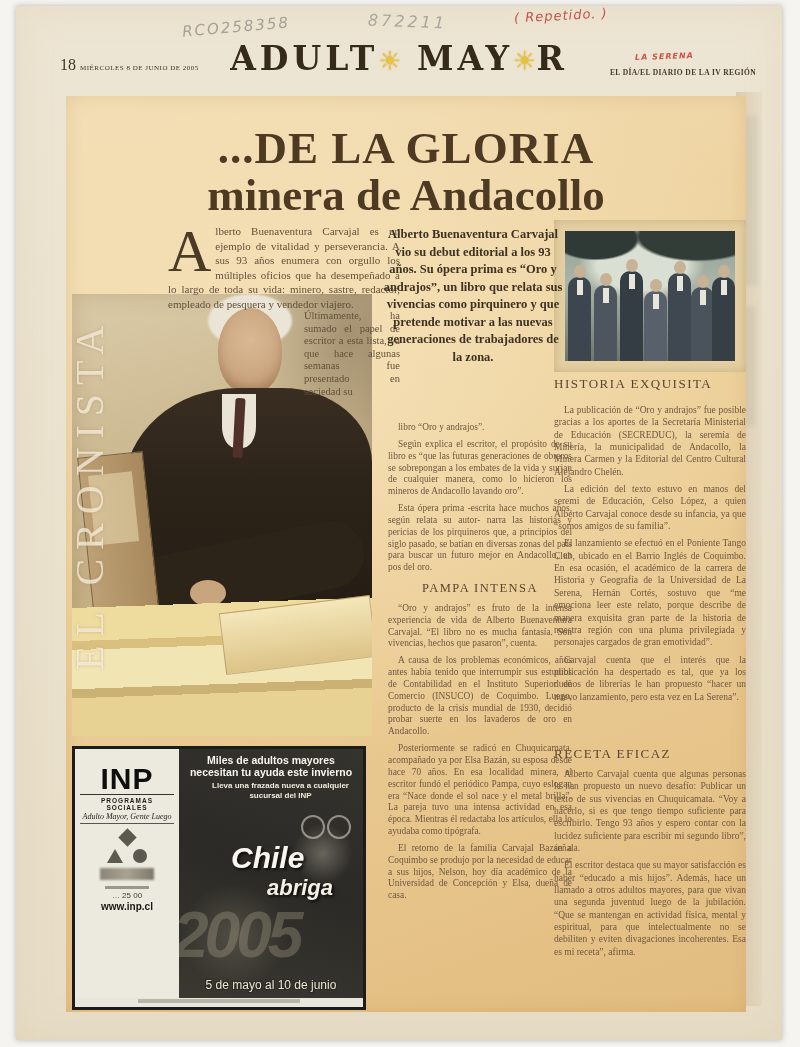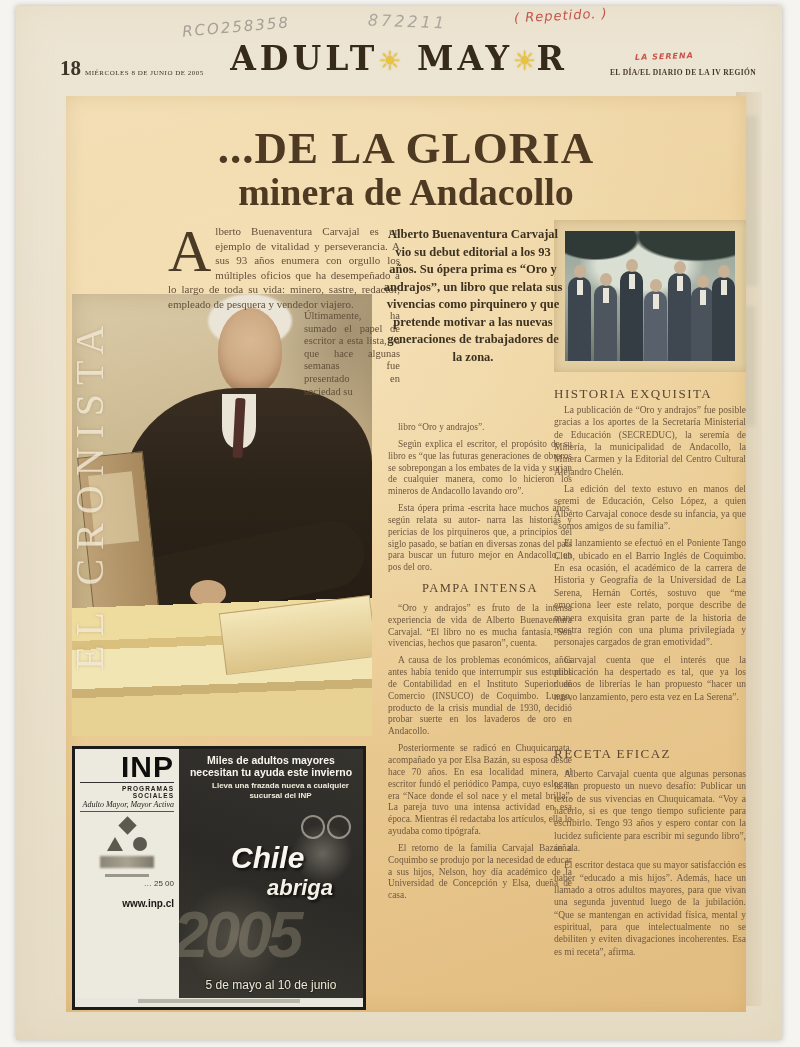--- a/index.html
+++ b/index.html
@@ -9,21 +9,21 @@
          background:linear-gradient(180deg,#ede5d3 0%,#eae1cd 55%,#e7ddc6 100%);
          box-shadow:0 0 6px rgba(0,0,0,.25), inset 0 0 40px rgba(190,170,130,.15);}
   
   .hand{position:absolute;font-family:"DejaVu Sans",sans-serif;font-style:italic;white-space:nowrap;}
   .hand-code{left:166px;top:12px;font-size:15px;letter-spacing:2px;color:#a6a196;transform:rotate(-5deg);}
   .hand-num{left:352px;top:6px;font-size:16px;letter-spacing:3px;color:#aba79c;transform:rotate(2deg);}
   .hand-rep{left:498px;top:2px;font-size:13px;letter-spacing:1px;color:#c4554a;transform:rotate(-3deg);}
   .hand-place{right:88px;top:46px;font-size:8px;letter-spacing:1px;color:#cc5148;transform:rotate(-2deg);font-weight:bold;}
   
   .pageinfo{position:absolute;left:44px;top:50px;color:#3f3428;white-space:nowrap;}
-  .pageinfo .pn{font-size:21px;font-weight:bold;}
+  .pageinfo .pn{font-size:16px;font-weight:normal;}
   .pageinfo .dt{font-size:7px;letter-spacing:.5px;text-transform:uppercase;}
   .mast{position:absolute;left:0;right:0;top:33px;text-align:center;color:#362b1b;
         font-family:"DejaVu Serif",serif;font-weight:bold;font-size:33px;letter-spacing:4px;}
   .mast .sun{font-size:26px;color:#e8c33e;text-shadow:0 0 2px #c49d2c;letter-spacing:0;}
   .pub{position:absolute;right:26px;top:62px;font-size:7.5px;font-weight:bold;letter-spacing:.4px;color:#473a28;text-transform:uppercase;}
   
   .article{position:absolute;left:50px;top:90px;width:680px;height:916px;
            background:
              radial-gradient(120% 70% at 35% 30%, rgba(250,235,200,.55) 0%, rgba(250,235,200,0) 60%),
              linear-gradient(160deg,#f2ddb4 0%,#eccf98 45%,#e2bc80 100%);
@@ -33,21 +33,21 @@
   .ghost{position:absolute;background:rgba(110,130,110,.10);filter:blur(2px);}
   .g1{right:24px;top:110px;width:22px;height:170px;}
   .g2{right:26px;top:300px;width:18px;height:120px;}
   
   .vlabel{position:absolute;left:0px;top:14px;height:560px;writing-mode:vertical-rl;transform:rotate(180deg);
           font-size:40px;letter-spacing:9px;color:rgba(251,244,228,.72);
           text-shadow:0 0 3px rgba(170,140,100,.5);z-index:5;font-family:"Liberation Serif",serif;}
   
   .headline{position:absolute;left:90px;top:8px;width:500px;text-align:center;color:#4e3a23;z-index:4;}
   .headline .l1{font-size:45px;line-height:1.05;letter-spacing:1px;display:block;}
-  .headline .l2{font-size:38px;line-height:1.0;display:block;}
+  .headline .l2{font-size:45px;line-height:1.0;display:block;}
   
   .c1p1{position:absolute;left:102px;top:128px;width:232px;font-size:11px;line-height:1.32;
         text-align:justify;color:#63503a;z-index:4;}
   .dropcap{float:left;font-size:60px;line-height:.85;padding:2px 4px 0 0;color:#4a3a26;font-family:"Liberation Serif",serif;}
   .c1p2{position:absolute;left:238px;top:214px;width:96px;font-size:10.5px;line-height:1.2;
         text-align:justify;color:#63503a;z-index:4;}
   
   .portrait{position:absolute;left:6px;top:198px;width:300px;height:442px;margin:0;overflow:hidden;z-index:1;
             background:linear-gradient(165deg,#dbcba8 0%,#cdbb94 30%,#c6b086 58%,#d6c193 100%);
             box-shadow:inset 0 0 22px rgba(120,90,50,.25);}
@@ -90,46 +90,46 @@
   .gp-man::after{content:"";position:absolute;left:50%;top:3px;margin-left:-3px;width:6px;height:15px;background:#e8e5da;}
   .m1{left:3px;height:84px;background:#3d454f;}
   .m2{left:29px;height:76px;background:#4d565f;}
   .m3{left:55px;height:90px;background:#343c44;}
   .m4{left:79px;height:70px;background:#58616b;}
   .m5{left:103px;height:88px;background:#3f4850;}
   .m6{left:126px;height:74px;background:#4a525b;}
   .m7{left:147px;height:84px;background:#363e46;}
   
   .subhead{position:absolute;font-size:13px;letter-spacing:1.5px;color:#5a4531;font-weight:normal;margin:0;z-index:4;}
-  .h-historia{left:488px;top:290px;width:192px;text-align:left;}
+  .h-historia{left:488px;top:280px;width:192px;text-align:left;}
   .h-receta{left:488px;top:650px;width:192px;text-align:left;}
   .coltext{position:absolute;color:#6e5840;text-align:justify;z-index:4;}
   .coltext p{margin:0 0 5px 0;text-indent:10px;}
   .col3a{left:488px;top:308px;width:192px;font-size:9.5px;line-height:1.3;}
   .col3b{left:488px;top:672px;width:192px;font-size:9.5px;line-height:1.3;}
   .col2{left:322px;top:326px;width:184px;font-size:9.4px;line-height:1.26;}
   .col2 .midhead{display:block;text-align:center;font-size:12.5px;letter-spacing:1.5px;color:#5a4531;margin:7px 0 6px 0;text-indent:0;}
   
   .ad{position:absolute;left:6px;top:650px;width:288px;height:258px;border:3px solid #1d1c1a;
       background:#e9e6dd;display:flex;flex-direction:column;z-index:6;font-family:"Liberation Sans",sans-serif;}
   .ad-main{flex:1;display:flex;min-height:0;}
-  .ad-left{width:104px;background:#eceade;padding:4px 5px;box-sizing:border-box;text-align:right;color:#1c1c1a;}
+  .ad-left{width:104px;background:#eceade;padding:16px 5px;box-sizing:border-box;text-align:center;color:#1c1c1a;}
   .ad-brand{font-weight:bold;font-size:30px;letter-spacing:1px;line-height:.9;color:#0e0e0c;font-family:"Liberation Sans",sans-serif;}
   .ad-prog{font-size:6.5px;font-weight:bold;letter-spacing:1px;border-top:1px solid #333;margin-top:2px;padding-top:2px;}
   .ad-tag{font-family:"Liberation Serif",serif;font-style:italic;font-size:8px;margin-top:1px;border-bottom:1px solid #555;padding-bottom:2px;}
   .ad-logos{display:flex;flex-direction:column;align-items:center;gap:5px;margin-top:7px;}
   .lg{background:#5b5950;}
   .lg-a{width:13px;height:13px;transform:rotate(45deg);}
   .lg-row{display:flex;gap:10px;align-items:center;}
   .lg-b{width:16px;height:14px;clip-path:polygon(50% 0,100% 100%,0 100%);}
   .lg-c{width:14px;height:14px;border-radius:50%;}
   .lg-blur{width:54px;height:12px;background:linear-gradient(90deg,#8a8578,#aaa393,#7d786c);filter:blur(1px);}
   .ad-phone1{width:44px;height:3px;background:#9b978b;margin:6px auto 2px;}
   .ad-phone2{font-size:8px;color:#3a3a36;}
-  .ad-web{font-size:10px;font-weight:bold;color:#17171а;color:#171715;margin-top:10px;}
+  .ad-web{font-size:10px;font-weight:bold;color:#17171а;color:#171715;margin-top:1px;}
   .ad-right{flex:1;position:relative;overflow:hidden;color:#fff;
             background:
               radial-gradient(circle 40px at 78% 42%, rgba(190,184,168,.40), rgba(190,184,168,0) 75%),
               radial-gradient(circle 70px at 30% 75%, rgba(140,132,115,.35), rgba(140,132,115,0) 75%),
               linear-gradient(200deg,#35332e 0%,#2b2a26 50%,#3a3831 100%);}
   .ad-h1{position:absolute;left:0;right:0;top:5px;text-align:center;font-weight:bold;font-size:10.5px;line-height:1.15;color:#f7f5ec;}
   .ad-h2{position:absolute;left:0;right:0;top:32px;text-align:center;font-weight:bold;font-size:8px;line-height:1.2;color:#efeadb;margin-left:19px;}
   .ad-year{position:absolute;left:-6px;bottom:26px;font-size:64px;font-weight:bold;font-style:italic;
            color:rgba(160,152,132,.38);letter-spacing:-4px;}
   .ad-chile{position:absolute;left:52px;top:92px;font-size:30px;font-weight:bold;font-style:italic;color:#f8f6ee;
@@ -240,21 +240,21 @@
         <p>A causa de los problemas económicos, años antes había tenido que interrumpir sus estudios de Contabilidad en el Instituto Superior de Comercio (INSUCO) de Coquimbo. Luego, producto de la crisis mundial de 1930, decidió probar suerte en los lavaderos de oro en Andacollo.</p>
         <p>Posteriormente se radicó en Chuquicamata, acompañado ya por Elsa Bazán, su esposa desde hace 70 años. En esa localidad minera, el escritor fundó el periódico Pampa, cuyo eslogan era “Nace donde el sol nace y el metal brilla”. La pareja tuvo una intensa actividad en esa época. Mientras él redactaba los artículos, ella lo ayudaba como tipógrafa.</p>
         <p>El retorno de la familia Carvajal Bazán a Coquimbo se produjo por la necesidad de educar a sus hijos, Nelson, hoy día académico de la Universidad de Concepción y Elsa, dueña de casa.</p>
       </div>
 
       <div class="ad">
         <div class="ad-main">
           <div class="ad-left">
             <div class="ad-brand">INP</div>
             <div class="ad-prog">PROGRAMAS SOCIALES</div>
-            <div class="ad-tag">Adulto Mayor, Mayor Activa</div>
+            <div class="ad-tag">Adulto Mayor, Gente Luego</div>
             <div class="ad-logos">
               <span class="lg lg-a"></span>
               <span class="lg-row">
                 <span class="lg lg-b"></span>
                 <span class="lg lg-c"></span>
               </span>
               <span class="lg-blur"></span>
             </div>
             <div class="ad-phone1"></div>
             <div class="ad-phone2">… 25 00</div>

